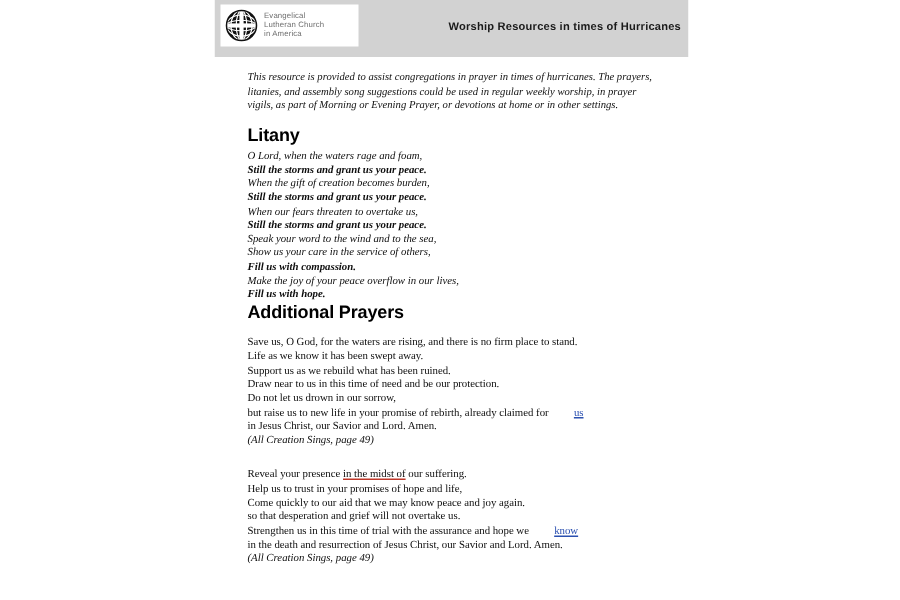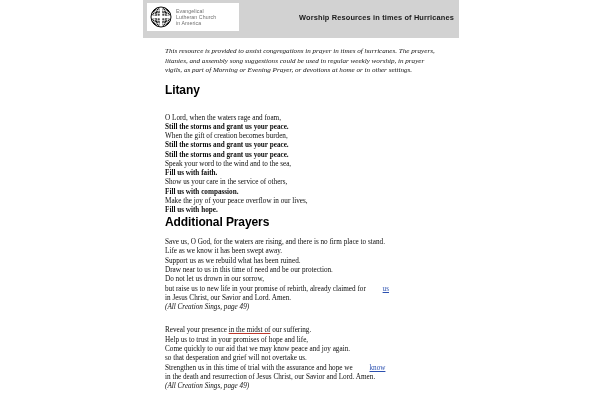--- a/index.html
+++ b/index.html
@@ -90,24 +90,25 @@
     font-weight: bold;
     font-size: 12px;
     color: #000;
     margin: 0;
     letter-spacing: -0.1px;
   }
   .heading-litany { margin-top: 17px; }
   .heading-additional { margin-top: 28px; }
 
   .verse {
-    margin-top: 17px;
+    margin-top: 3px;
     font-size: 7.2px;
     line-height: 9.2px;
     color: #0d0d0d;
+    font-style: italic;
   }
   .verse .line { white-space: nowrap; }
   .verse .resp { font-weight: bold; }
 
   .prayer-block {
     margin-top: 9px;
     font-size: 7.2px;
     line-height: 9.3px;
     color: #0d0d0d;
   }
@@ -178,23 +179,23 @@
   <div class="body-area">
 
     <p class="intro">This resource is provided to assist congregations in prayer in times of hurricanes. The prayers, litanies, and assembly song suggestions could be used in regular weekly worship, in prayer vigils, as part of Morning or Evening Prayer, or devotions at home or in other settings.</p>
 
     <h2 class="section-heading heading-litany">Litany</h2>
     <div class="verse">
       <span class="line">O Lord, when the waters rage and foam,</span>
       <span class="line resp">Still the storms and grant us your peace.</span>
       <span class="line">When the gift of creation becomes burden,</span>
       <span class="line resp">Still the storms and grant us your peace.</span>
+      <span class="line">When our fears threaten to overtake us,</span>
       <span class="line resp">Still the storms and grant us your peace.</span>
       <span class="line">Speak your word to the wind and to the sea,</span>
-      <span class="line resp">Fill us with faith.</span>
       <span class="line">Show us your care in the service of others,</span>
       <span class="line resp">Fill us with compassion.</span>
       <span class="line">Make the joy of your peace overflow in our lives,</span>
       <span class="line resp">Fill us with hope.</span>
     </div>
 
     <h2 class="section-heading heading-additional">Additional Prayers</h2>
 
     <div class="prayer-block">
       <span class="line">Save us, O God, for the waters are rising, and there is no firm place to stand.</span>

